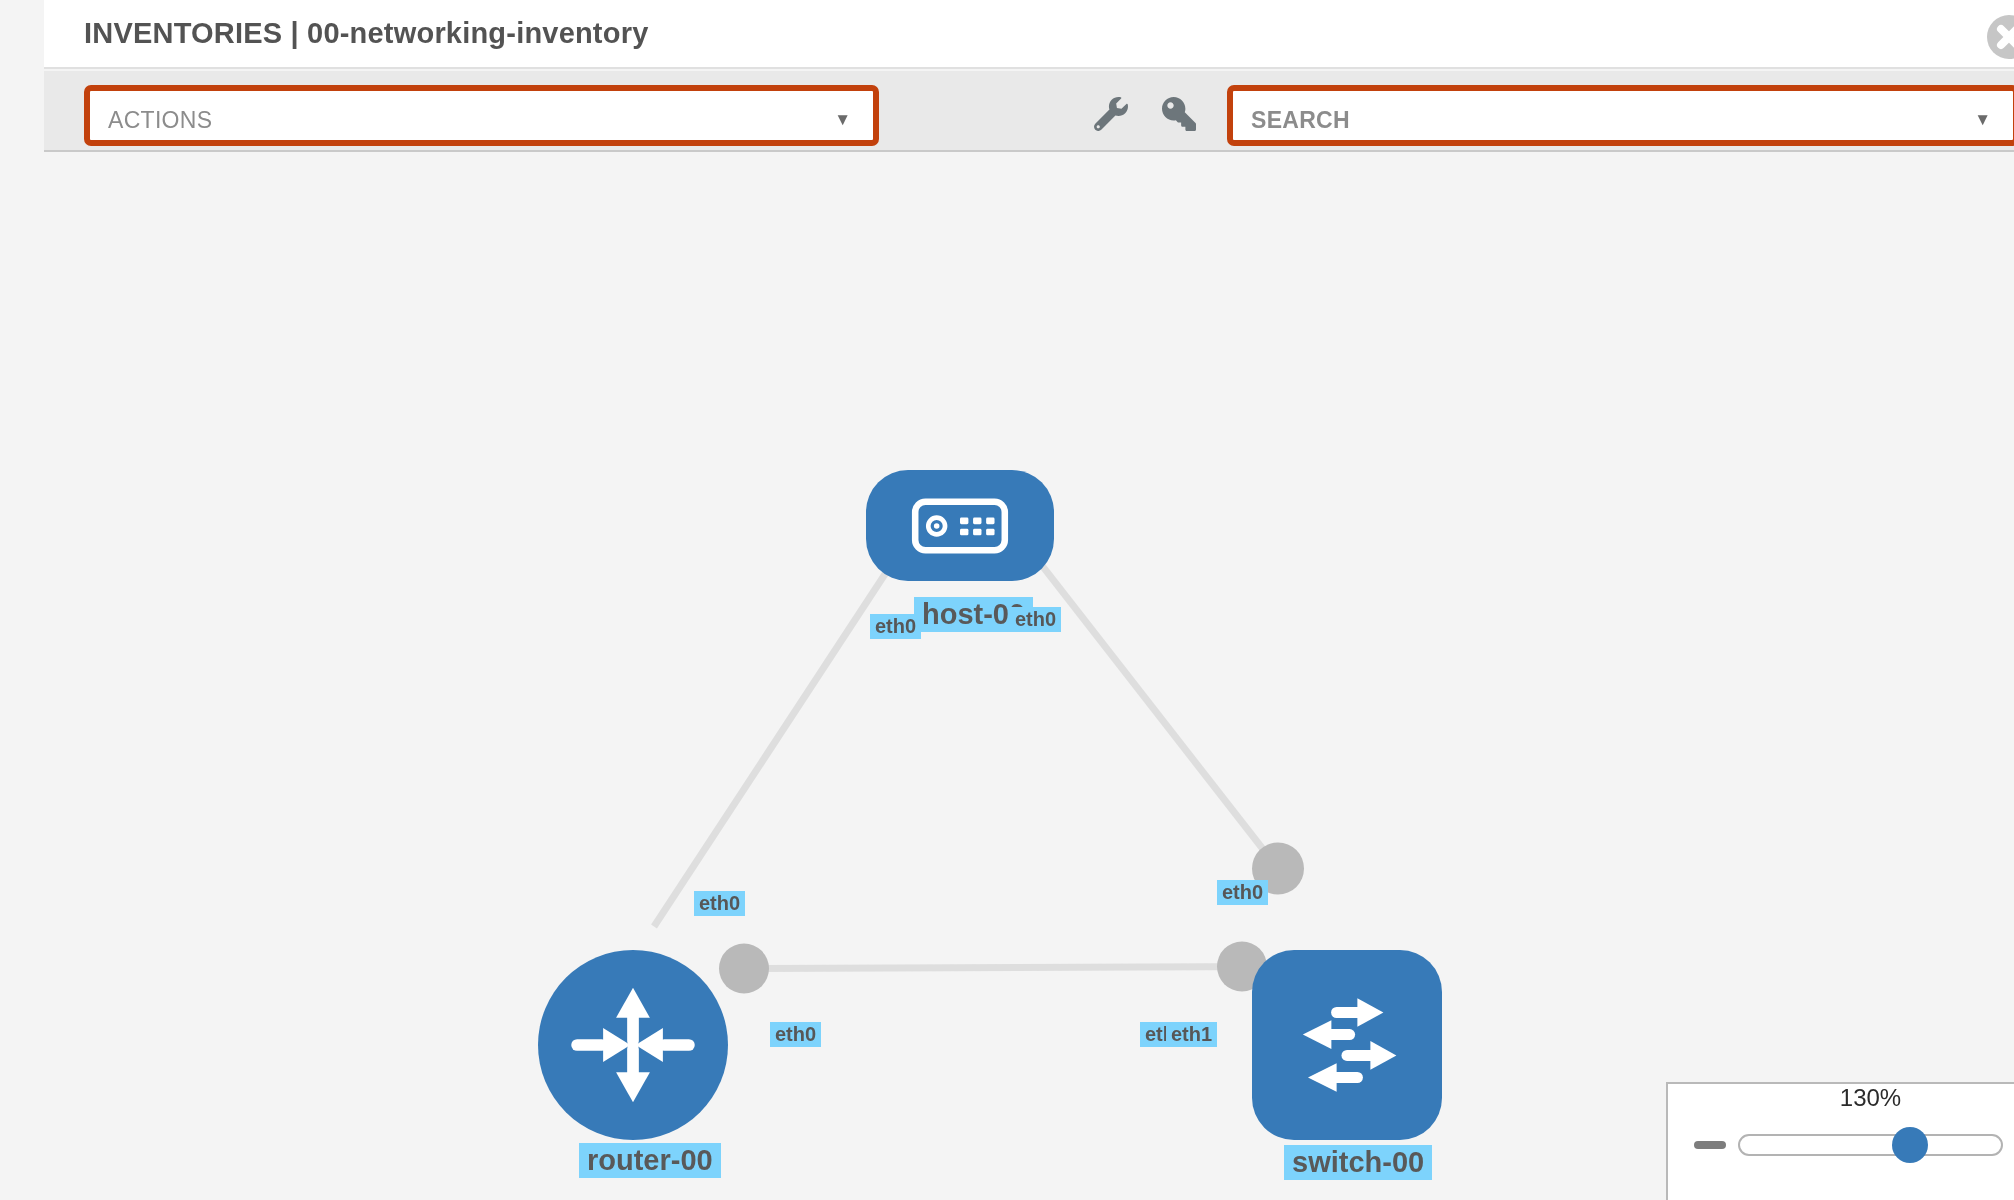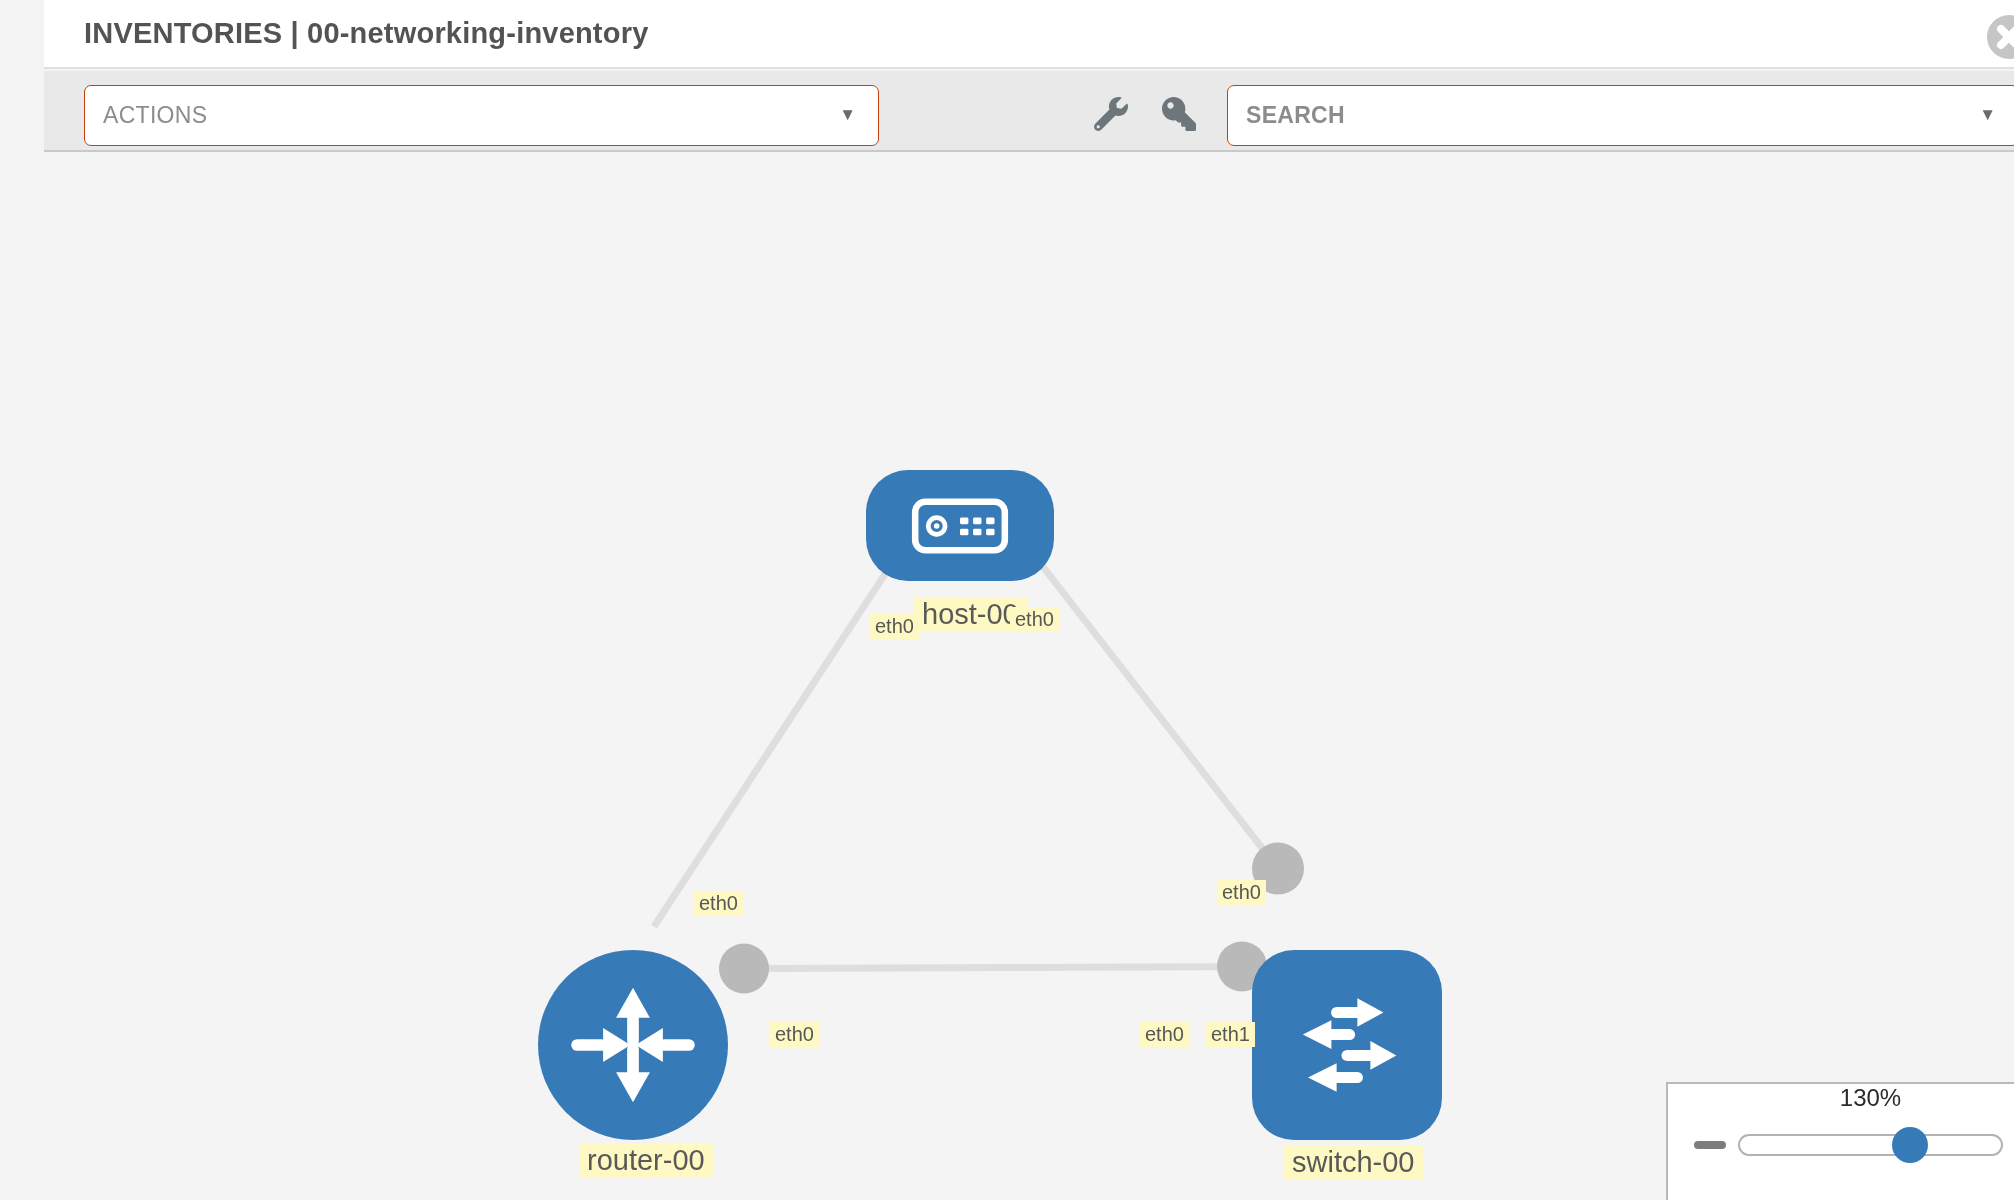--- a/index.html
+++ b/index.html
@@ -12,21 +12,21 @@
     background:#ffffff; border-bottom:2px solid #e0e0e0; z-index:20; }
   .header-title { position:absolute; left:40px; top:17px; font-size:29px;
     font-weight:bold; color:#535353; letter-spacing:0.2px; }
   .close-btn { position:absolute; left:1942px; top:14px; width:46px; height:46px;
     cursor:pointer; }
 
   
   .toolbar { position:absolute; left:0; top:71px; width:2014px; height:81px;
     background:#e9e9e9; border-bottom:2px solid #c9c9c9; z-index:19; }
   .dropdown { position:absolute; top:14px; height:61px; background:#ffffff;
-    border:1px solid #c2410c; border-radius:7px; cursor:pointer; }
+    border:6px solid #c2410c; border-radius:7px; cursor:pointer; }
   .dropdown-actions { left:40px;  width:795px; }
   .dropdown-search  { left:1183px; width:792px;font-weight:bold; }
   .dropdown-label { position:absolute; left:18px; top:16px; font-size:23px;
     color:#8c8c8c; letter-spacing:0.3px; }
   .dropdown-caret { position:absolute; right:22px; top:19px; font-size:17px;
     color:#6b6b6b; }
   .tool-icon { position:absolute; top:26px; width:34px; height:34px; cursor:pointer; }
   .tool-icon svg { width:100%; height:100%; fill:#6d767b; }
   .icon-wrench { left:1050px; }
   .icon-key    { left:1118px; }
@@ -38,34 +38,34 @@
 
   .node { position:absolute; background:#377ab8; z-index:2; cursor:pointer; }
   .node svg { position:absolute; }
   .node-host { left:822px; top:317px; width:188px; height:111px; border-radius:42px; }
   .node-host svg { left:42px; top:28px; width:104px; height:56px; }
   .node-router { left:494px; top:797px; width:190px; height:190px; border-radius:50%; }
   .node-router svg { left:30px; top:30px; width:130px; height:130px; }
   .node-switch { left:1208px; top:797px; width:190px; height:190px; border-radius:42px; }
   .node-switch svg { left:30px; top:30px; width:130px; height:130px; }
 
-  .map-label { position:absolute; background:#fef9c3; color:#575757;
-    font-size:20px; padding:1px 5px; white-space:nowrap; z-index:3; }
+  .map-label { position:absolute; background:#7dd3fc; color:#575757;
+    font-size:20px; padding:1px 5px; white-space:nowrap; z-index:3;font-weight:bold; }
   .node-label { font-size:29px; padding:1px 8px; color:#595959; }
 
   .lbl-host        { left:870px;  top:444px; }
   .lbl-router      { left:535px;  top:990px; }
   .lbl-switch      { left:1240px; top:992px; }
   .lbl-host-left   { left:826px;  top:461px; }
   .lbl-host-right  { left:966px;  top:454px; }
   .lbl-router-diag { left:650px;  top:738px; }
   .lbl-switch-diag { left:1173px; top:727px; }
   .lbl-router-horiz{ left:726px;  top:869px; }
   .lbl-switch-back { left:1096px; top:869px; }
-  .lbl-switch-front{ left:1162px; top:869px; }
+  .lbl-switch-front{ left:1122px; top:869px; }
 
   
   .zoom-panel { position:absolute; left:1622px; top:1082px; width:410px; height:130px;
     background:#ffffff; border:2px solid #b9b9b9; z-index:10; }
   .zoom-level { position:absolute; left:70px; top:0; width:265px;
     text-align:center; font-size:24px; color:#2b2b2b; }
   .zoom-minus { position:absolute; left:26px; top:57px; width:32px; height:8px;
     border-radius:4px; background:#7d7d7d; cursor:pointer; }
   .zoom-track { position:absolute; left:70px; top:50px; width:265px; height:22px;
     border:2px solid #b3b3b3; border-radius:11px; background:#ffffff; cursor:pointer; }

